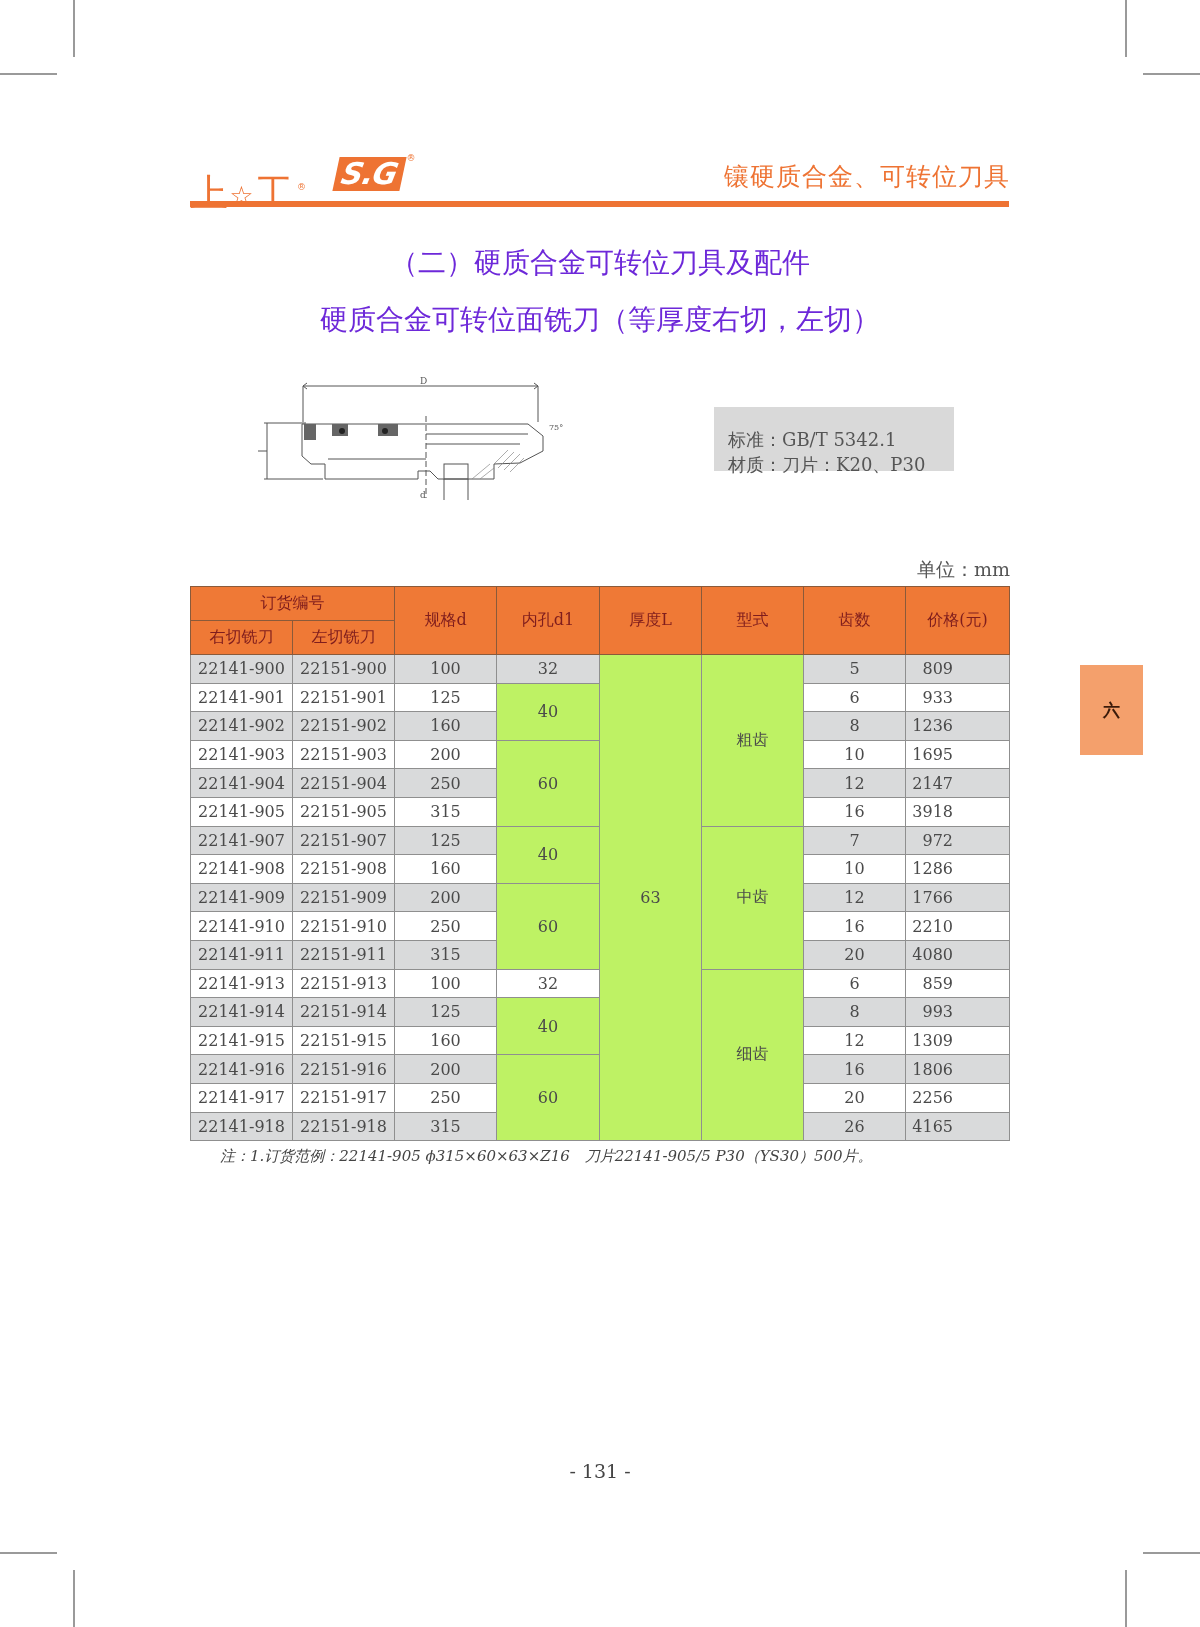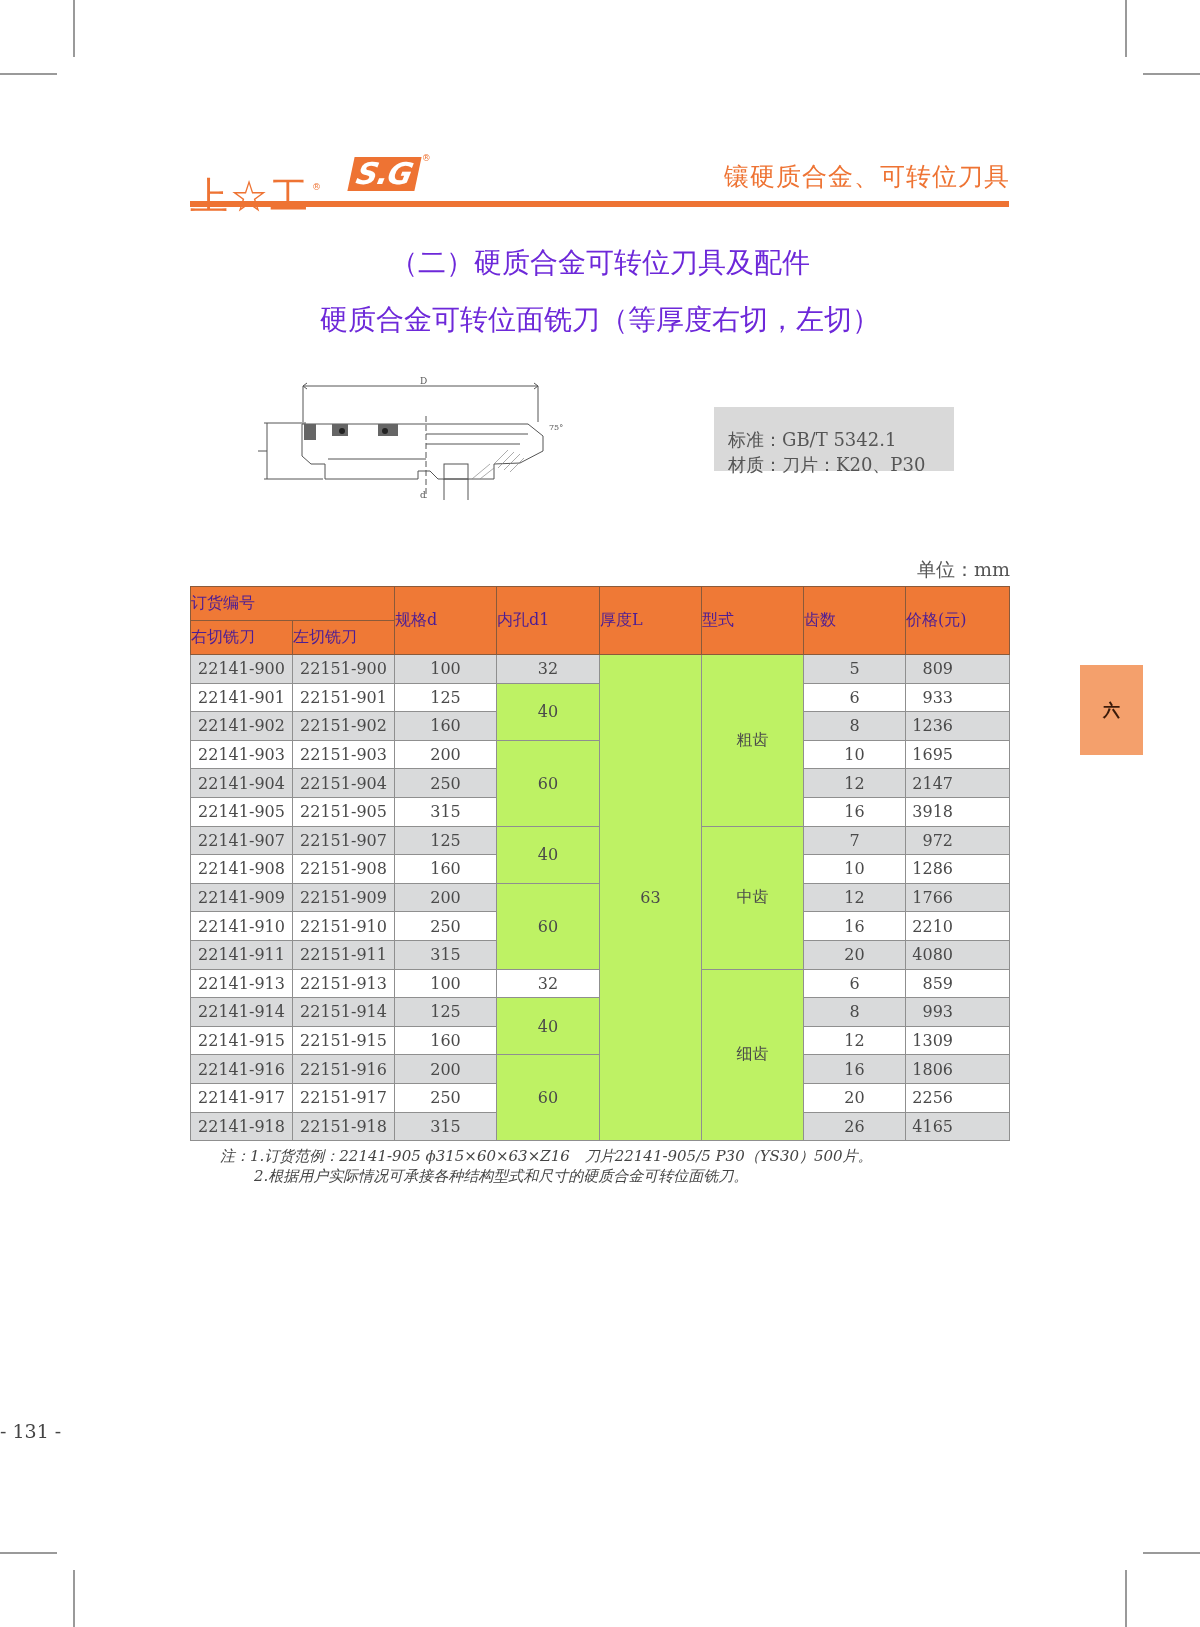--- a/index.html
+++ b/index.html
@@ -1,40 +1,40 @@
 <!DOCTYPE html>
 <html><head>
 <meta charset="utf-8">
 <style>
   html, body { margin:0; padding:0; background:#ffffff; }
   body { width:1200px; height:1627px; position:relative; overflow:hidden;
          font-family:"DejaVu Serif","Liberation Serif",serif; color:#3a3a3a; }
   .crop { position:absolute; background:#9a9a9a; }
   .logo-area { position:absolute; left:190px; top:152px; height:44px; display:flex; align-items:center; }
-  .logo-sgg { color:#ee7333; font-family:Liberation Serif, serif; font-size:38px; letter-spacing:2px; font-weight:normal; line-height:1;margin-top:44px; }
+  .logo-sgg { color:#ee7333; font-family:Liberation Mono, monospace; font-size:38px; letter-spacing:2px; font-weight:normal; line-height:1;margin-top:44px; }
   .logo-reg { color:#ee7333; font-size:9px; margin-left:2px; align-self:flex-end; margin-bottom:4px;}
   .logo-sg { margin-left:30px; display:flex; align-items:center; }
   .sg-block { background:#ee7333; color:#fff; font-family:"DejaVu Sans",sans-serif; font-weight:bold; font-size:30px; height:34px; line-height:34px; padding:0 6px; font-style:italic; letter-spacing:-1px; transform:skewX(-12deg); }
   .header-right { position:absolute; right:190px; top:160px; color:#ee7333; font-family:"DejaVu Sans",sans-serif; font-size:25px; letter-spacing:1px; }
   .header-rule { position:absolute; left:190px; top:201px; width:819px; height:6px; background:#ee7333; }
   .title1 { position:absolute; left:0; width:1200px; top:244px; text-align:center; font-family:"DejaVu Sans",sans-serif; font-size:28px; color:#6d28d9; }
   .title2 { position:absolute; left:0; width:1200px; top:301px; text-align:center; font-family:"DejaVu Sans",sans-serif; font-size:28px; color:#6d28d9; }
   .drawing { position:absolute; left:258px; top:376px; width:322px; height:124px; }
   .spec-box { position:absolute; left:714px; top:407px; width:240px; height:64px; background:#d9d9d9; padding:20px 0 0 14px; box-sizing:border-box; font-size:18px; line-height:25px; color:#555; }
   .unit { position:absolute; right:190px; top:557px; font-size:19px; color:#555; }
   table.spec { position:absolute; left:190px; top:586px; width:819px; border-collapse:collapse; table-layout:fixed; font-size:16px; color:#4a4a4a; }
-  table.spec th { background:#ef7936; color:#4c1d95; font-weight:normal; border:1px solid #8a5a3a; height:33px; padding:0; text-align:left; }
+  table.spec th { background:#ef7936; color:#7f1d1d; font-weight:normal; border:1px solid #8a5a3a; height:33px; padding:0; text-align:center; }
   table.spec td { border:1px solid #8f8f8f; height:27.6px; padding:0; text-align:center; }
   table.spec tr.g td.z { background:#d9dadb; }
   table.spec td.price { text-align:right; padding-right:56px; }
   table.spec td.merge { background:#bef264; }
   .notes { position:absolute; left:220px; top:1146px; font-size:15px; color:#444; line-height:20px;font-style:italic; }
   .notes .n2 { padding-left:34px; }
   .tab-side { position:absolute; left:1080px; top:665px; width:63px; height:90px; background:#f4a06c; display:flex; align-items:center; justify-content:center; font-family:"DejaVu Sans",sans-serif; font-weight:bold; color:#3a1a0a; font-size:17px; }
-  .page-num { position:absolute; left:0; width:1200px; top:1420px; font-size:19px; color:#444; }
+  .page-num { position:absolute; left:0; width:1200px; top:1460px; text-align:center; font-size:19px; color:#444; }
 </style>
 </head>
 <body>
 
 <div class="crop" style="left:73px;top:0;width:2px;height:57px;"></div>
 <div class="crop" style="left:0;top:73px;width:57px;height:2px;"></div>
 <div class="crop" style="left:1125px;top:0;width:2px;height:57px;"></div>
 <div class="crop" style="left:1143px;top:73px;width:57px;height:2px;"></div>
 <div class="crop" style="left:0;top:1552px;width:57px;height:2px;"></div>
 <div class="crop" style="left:73px;top:1570px;width:2px;height:57px;"></div>
@@ -258,18 +258,17 @@
       <td class="z">22151-918</td>
       <td class="z">315</td>
       <td class="z">26</td>
       <td class="z price">4165</td>
     </tr>
   </tbody>
 </table>
 
 <div class="notes">
   <div>注：1.订货范例：22141-905 ϕ315×60×63×Z16　刀片22141-905/5 P30（YS30）500片。</div>
-  <div class="n2">2.根据用户实际情况可承接各种结构型式和尺寸的硬质合金可转位面铣刀。</div>
 </div>
 
 <div class="tab-side">六</div>
 
 <div class="page-num">- 131 -</div>
 
 </body></html>

